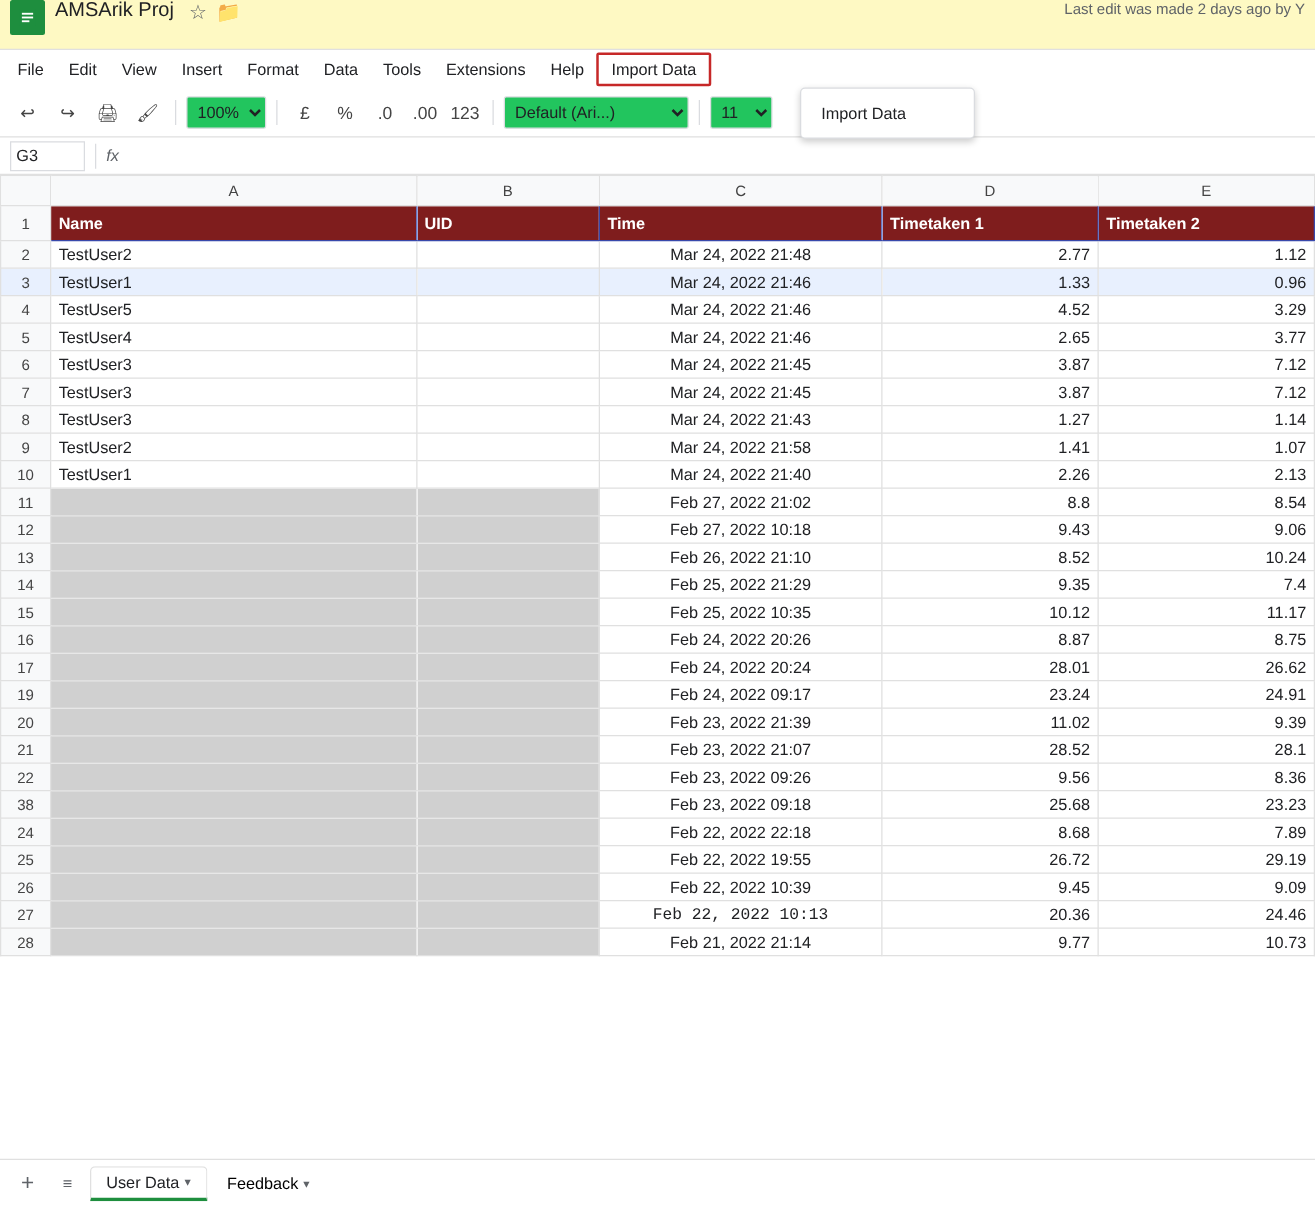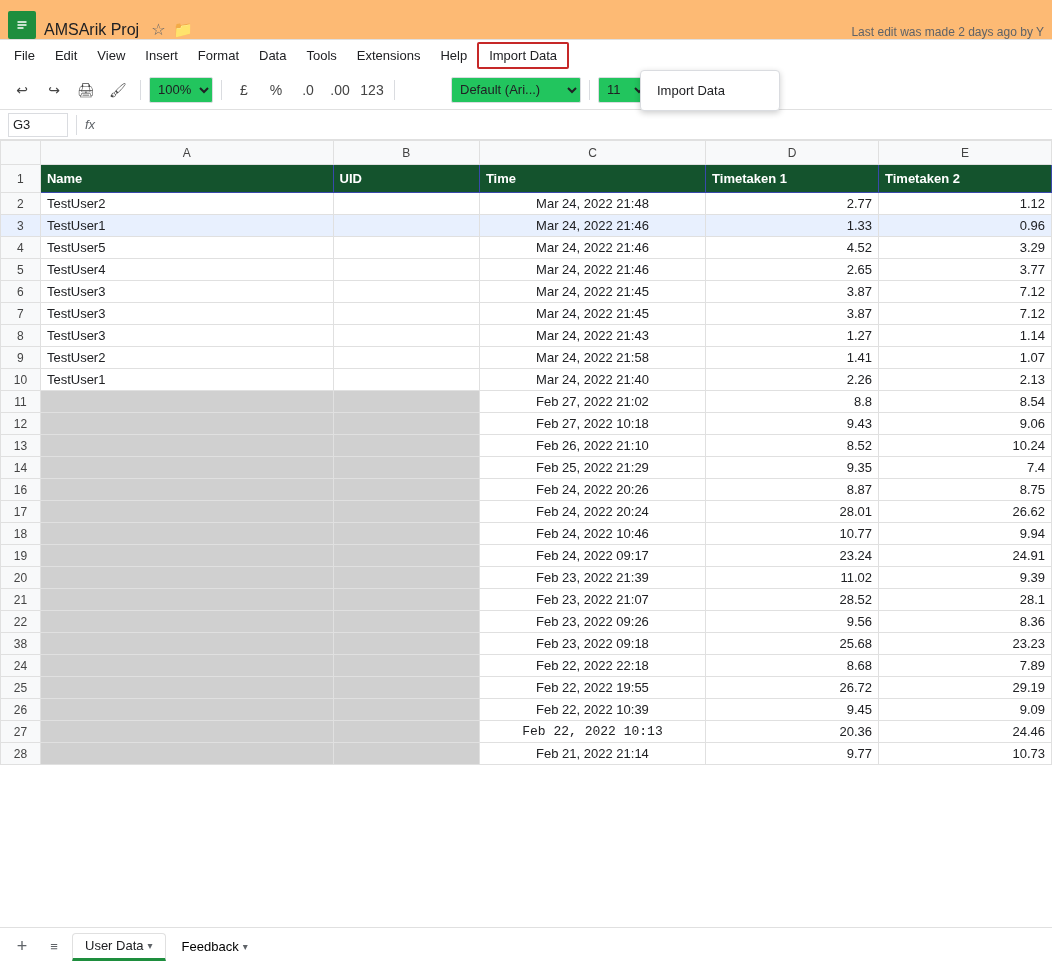--- a/index.html
+++ b/index.html
@@ -1,19 +1,19 @@
 <!DOCTYPE html>
 <html><head>
   <meta charset="utf-8">
   <style>
     * { box-sizing: border-box; margin: 0; padding: 0; }
     body { font-family: Arial, sans-serif; font-size: 13px; background: #fff; overflow: hidden; width: 1052px; height: 965px; }
 
     
-    #top-bar { display: flex; align-items: flex-end; height: 40px; padding: 0 8px; background: #fdba74; border-bottom: 1px solid #e0e0e0; gap: 8px; }
+    #top-bar { display: flex; align-items: flex-start; height: 40px; padding: 0 8px; background: #fef9c3; border-bottom: 1px solid #e0e0e0; gap: 8px; }
     #app-icon { width: 28px; height: 28px; background: #1e8e3e; display: flex; align-items: center; justify-content: center; border-radius: 2px; }
     #app-icon svg { width: 18px; height: 18px; }
     #app-title { font-size: 16px; color: #202124; font-weight: 400; margin-right: 4px; }
     .title-icon { color: #5f6368; font-size: 16px; cursor: pointer; }
     #last-edit { font-size: 12px; color: #5f6368; margin-left: auto; }
 
     
     #menu-bar { display: flex; align-items: center; height: 30px; padding: 0 4px; background: #fff; position: relative; }
     .menu-item { padding: 4px 10px; font-size: 13px; color: #202124; cursor: pointer; border-radius: 4px; white-space: nowrap; }
     .menu-item.active { background: #fff; border: 2px solid #c62828; border-radius: 2px; }
@@ -34,21 +34,21 @@
     #formula-divider { width: 1px; height: 20px; background: #dadce0; }
     #fx-label { color: #5f6368; font-size: 13px; font-style: italic; }
     #formula-input { flex: 1; height: 24px; border: none; outline: none; font-size: 13px; color: #202124; }
     #spreadsheet { width: 100%; border-collapse: collapse; table-layout: fixed; }
 
     
     .col-header { background: #f8f9fa; border: 1px solid #e0e0e0; text-align: center; font-size: 12px; color: #444; font-weight: normal; height: 24px; position: sticky; top: 0; z-index: 2; }
     .row-header { background: #f8f9fa; border: 1px solid #e0e0e0; text-align: center; font-size: 12px; color: #444; font-weight: normal; width: 30px; min-width: 30px; }
 
     
-    .data-header { background: #14532d; color: #fff; font-weight: bold; border: 1px solid #3949ab; height: 28px; padding: 4px 6px; }
+    .data-header { background: #7f1d1d; color: #fff; font-weight: bold; border: 1px solid #3949ab; height: 28px; padding: 4px 6px; }
 
     
     td { border: 1px solid #e0e0e0; height: 22px; padding: 0 6px; font-size: 13px; color: #202124; overflow: hidden; white-space: nowrap; }
     td.num { text-align: right; }
     tr.selected { background: #e8f0fe; }
     tr.selected td { background: #e8f0fe; }
     td.empty-name { background: #d0d0d0; }
 
     
     #sheet-tabs { display: flex; align-items: center; height: 38px; background: #fff; border-top: 1px solid #e0e0e0; padding: 0 8px; gap: 4px; position: absolute; bottom: 0; left: 0; right: 0; }
@@ -115,21 +115,21 @@
     <option>75%</option>
     <option>50%</option>
   </select>
   <div class="tb-separator"></div>
   <button class="tb-btn">£</button>
   <button class="tb-btn">%</button>
   <button class="tb-btn">.0</button>
   <button class="tb-btn">.00</button>
   <button class="tb-btn">123</button>
   <div class="tb-separator"></div>
-  <select class="tb-select" style="width:130px;margin-left:48px;">
+  <select class="tb-select" style="width:148px;">
     <option>Default (Ari...)</option>
   </select>
   <div class="tb-separator"></div>
   <select class="tb-select" style="width:50px;">
     <option>11</option>
     <option>12</option>
   </select>
 </div>
 
 <div id="formula-bar">
@@ -266,42 +266,42 @@
         </tr>
         <tr>
           <td class="row-header">14</td>
           <td class="empty-name"></td>
           <td class="empty-name"></td>
           <td style="text-align: center;">Feb 25, 2022 21:29</td>
           <td class="num">9.35</td>
           <td class="num">7.4</td>
         </tr>
         <tr>
+          <td class="row-header">15</td>
+          <td class="empty-name"></td>
+          <td class="empty-name"></td>
+          <td style="text-align: center;">Feb 25, 2022 10:35</td>
+          <td class="num">10.12</td>
+          <td class="num">11.17</td>
+        </tr>
+        <tr>
           <td class="row-header">16</td>
           <td class="empty-name"></td>
           <td class="empty-name"></td>
           <td style="text-align: center;">Feb 24, 2022 20:26</td>
           <td class="num">8.87</td>
           <td class="num">8.75</td>
         </tr>
         <tr>
           <td class="row-header">17</td>
           <td class="empty-name"></td>
           <td class="empty-name"></td>
           <td style="text-align: center;">Feb 24, 2022 20:24</td>
           <td class="num">28.01</td>
           <td class="num">26.62</td>
-        </tr>
-        <tr>
-          <td class="row-header">18</td>
-          <td class="empty-name"></td>
-          <td class="empty-name"></td>
-          <td style="text-align: center;">Feb 24, 2022 10:46</td>
-          <td class="num">10.77</td>
-          <td class="num">9.94</td>
         </tr>
         <tr>
           <td class="row-header">19</td>
           <td class="empty-name"></td>
           <td class="empty-name"></td>
           <td style="text-align: center;">Feb 24, 2022 09:17</td>
           <td class="num">23.24</td>
           <td class="num">24.91</td>
         </tr>
         <tr>

